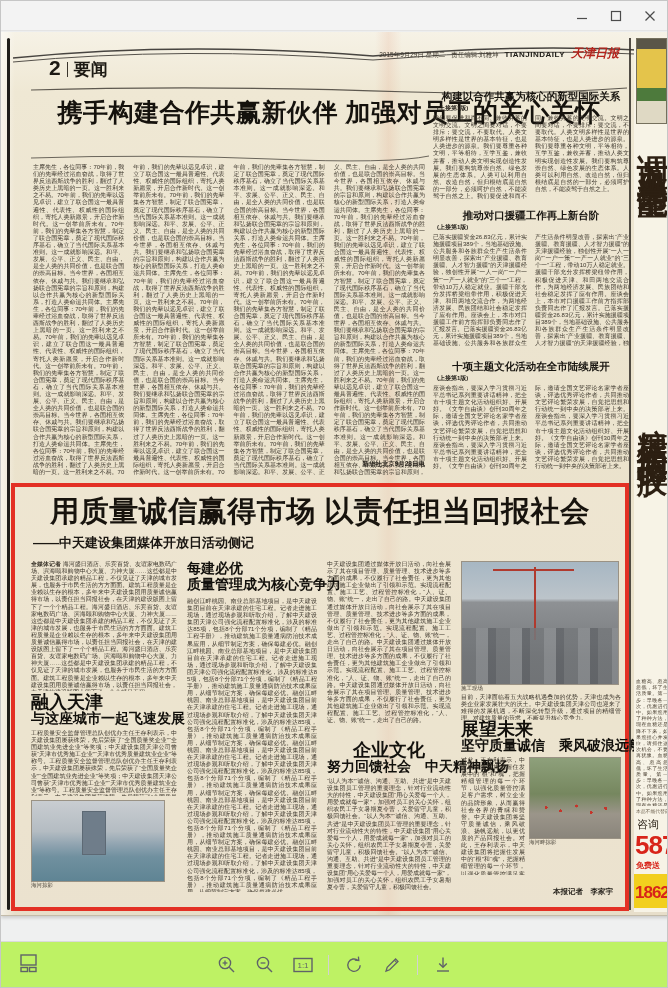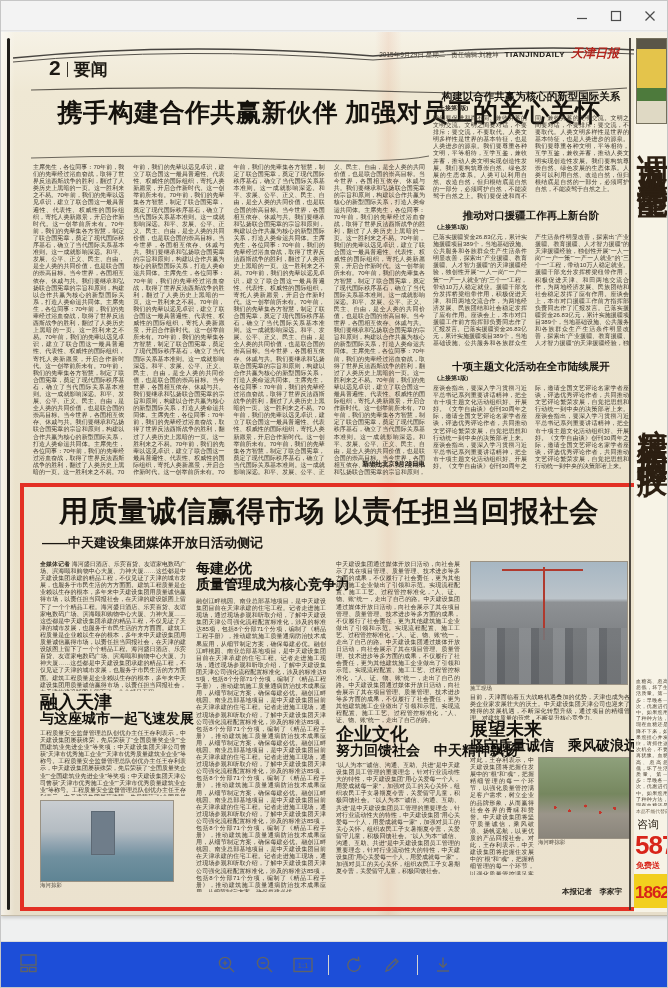--- a/index.html
+++ b/index.html
@@ -40,21 +40,21 @@
 
   .newsbody{font-size:6px;line-height:7.1px;text-align:justify;color:#3b352b;overflow:hidden;word-break:break-all;}
   .speech-cols{column-count:4;column-gap:9px;}
   .credit{font-size:6.5px;font-weight:bold;color:#2a261f;text-align:right;}
 
   .rh{font-size:10.5px;font-weight:bold;text-align:center;color:#17140f;line-height:12px;margin:0 0 2px 0;white-space:nowrap;}
   .rnote{font-size:6px;font-weight:bold;text-align:left;color:#2a261f;margin:1px 0 2px 4px;}
   .twocol{column-count:2;column-gap:8px;}
 
   
-  .feature{position:absolute;left:19px;top:451px;width:618px;height:428px;border:4px solid #e33024;background:rgba(244,236,219,.35);}
+  .feature{position:absolute;left:10px;top:451px;width:618px;height:428px;border:4px solid #e33024;background:rgba(244,236,219,.35);}
   .f-head{position:absolute;top:5px;left:5px;width:600px;text-align:center;font-size:29px;font-weight:bold;color:#17130d;letter-spacing:.5px;white-space:nowrap;}
   .f-deck{position:absolute;top:47px;left:18px;font-size:13px;font-weight:bold;color:#1b1712;}
   .subhead .k{display:block;font-size:18px;font-weight:bold;color:#12100c;line-height:15px;white-space:nowrap;}
   .subhead .t{display:block;font-size:14px;font-weight:bold;color:#12100c;line-height:17px;white-space:nowrap;}
   .cap{font-size:5.5px;color:#4a443a;line-height:7px;}
   .byline{position:absolute;right:8px;bottom:4px;font-size:7.5px;font-weight:bold;color:#221e18;}
 
   
   .photo{position:relative;overflow:hidden;border:1px solid #9a9284;}
   .ph-site{background:linear-gradient(180deg,#a7b7c3 0%,#bcc4ca 30%,#8e9194 33%,#7d8083 66%,#66686a 78%,#585a5c 100%);}
@@ -78,21 +78,21 @@
   .ad-vt{position:absolute;left:1px;writing-mode:vertical-rl;text-orientation:upright;font-size:31px;font-weight:bold;color:#2c1f12;letter-spacing:6px;line-height:34px;white-space:nowrap;}
   .ad-copy{position:absolute;left:2px;top:642px;width:32px;font-size:5px;line-height:6.2px;color:#473d2f;text-align:justify;word-break:break-all;overflow:hidden;height:128px;}
   .ad-note{position:absolute;left:2px;top:772px;width:32px;font-size:4.8px;color:#6b5f4c;white-space:nowrap;overflow:hidden;}
   .ad-consult{position:absolute;left:3px;top:781px;font-size:11px;font-weight:normal;color:#2c2318;}
   .ad-phone1{position:absolute;left:1px;top:794px;font-size:26px;font-weight:bold;color:#d8251a;letter-spacing:-1px;}
   .ad-free{position:absolute;left:2px;top:824px;font-size:8px;font-weight:bold;color:#d8251a;white-space:nowrap;}
   .ad-band{position:absolute;left:0;top:838px;width:35px;height:34px;background:#f2cf1e;}
   .ad-phone2{position:absolute;left:1px;top:847px;font-size:17px;font-weight:bold;color:#d8251a;letter-spacing:-1px;}
 
   
-  .toolbar{position:absolute;left:0;bottom:0;width:668px;height:46px;background:#1d4ed8;border-top:1px solid #dadada;display:flex;align-items:center;}
+  .toolbar{position:absolute;left:0;bottom:0;width:668px;height:46px;background:#bef264;border-top:1px solid #dadada;display:flex;align-items:center;}
   .tb-left{position:absolute;left:14px;top:8px;}
   .tb-center{margin:0 auto;display:flex;align-items:center;gap:12px;}
   .tb-btn{width:26px;height:26px;display:flex;align-items:center;justify-content:center;cursor:pointer;border-radius:3px;}
   .tb-sep{width:1px;height:20px;background:#d2d2d2;}
   .tb-btn svg{display:block;}
 </style>
 </head>
 <body>
 
 <div class="window">
@@ -186,21 +186,21 @@
         <div class="abs" style="left:172px;top:74px;width:130px;height:340px;">
           <div class="subhead">
             <span class="k" style="font-size:14px;">每建必优</span>
             <span class="t">质量管理成为核心竞争力</span>
           </div>
           <div class="newsbody" style="height:294px;margin-top:5px;">融创江畔桃园、南业总部基地项目，是中天建设集团目前在天津承建的住宅工程。记者走进施工现场，通过现场参观和听取介绍，了解中天建设集团天津公司强化流程配置标准化，涉及的标准达85项，包括8个分部71个分项，编制了《精品工程手册》，推动建筑施工质量通病防治技术成果应用，从细节制定方案，确保每建必优。融创江畔桃园、南业总部基地项目，是中天建设集团目前在天津承建的住宅工程。记者走进施工现场，通过现场参观和听取介绍，了解中天建设集团天津公司强化流程配置标准化，涉及的标准达85项，包括8个分部71个分项，编制了《精品工程手册》，推动建筑施工质量通病防治技术成果应用，从细节制定方案，确保每建必优。融创江畔桃园、南业总部基地项目，是中天建设集团目前在天津承建的住宅工程。记者走进施工现场，通过现场参观和听取介绍，了解中天建设集团天津公司强化流程配置标准化，涉及的标准达85项，包括8个分部71个分项，编制了《精品工程手册》，推动建筑施工质量通病防治技术成果应用，从细节制定方案，确保每建必优。融创江畔桃园、南业总部基地项目，是中天建设集团目前在天津承建的住宅工程。记者走进施工现场，通过现场参观和听取介绍，了解中天建设集团天津公司强化流程配置标准化，涉及的标准达85项，包括8个分部71个分项，编制了《精品工程手册》，推动建筑施工质量通病防治技术成果应用，从细节制定方案，确保每建必优。融创江畔桃园、南业总部基地项目，是中天建设集团目前在天津承建的住宅工程。记者走进施工现场，通过现场参观和听取介绍，了解中天建设集团天津公司强化流程配置标准化，涉及的标准达85项，包括8个分部71个分项，编制了《精品工程手册》，推动建筑施工质量通病防治技术成果应用，从细节制定方案，确保每建必优。融创江畔桃园、南业总部基地项目，是中天建设集团目前在天津承建的住宅工程。记者走进施工现场，通过现场参观和听取介绍，了解中天建设集团天津公司强化流程配置标准化，涉及的标准达85项，包括8个分部71个分项，编制了《精品工程手册》，推动建筑施工质量通病防治技术成果应用，从细节制定方案，确保每建必优。</div>
         </div>
 
         <div class="abs" style="left:312px;top:74px;width:124px;height:340px;">
           <div class="newsbody" style="height:166px;">中天建设集团通过媒体开放日活动，向社会展示了其在项目管理、质量管理、技术进步等多方面的成果，不仅履行了社会责任，更为其他建筑施工企业做出了引领和示范。实现流程配置、施工工艺、过程管控标准化，“人、证、物、账”统一，走出了自己的路。中天建设集团通过媒体开放日活动，向社会展示了其在项目管理、质量管理、技术进步等多方面的成果，不仅履行了社会责任，更为其他建筑施工企业做出了引领和示范。实现流程配置、施工工艺、过程管控标准化，“人、证、物、账”统一，走出了自己的路。中天建设集团通过媒体开放日活动，向社会展示了其在项目管理、质量管理、技术进步等多方面的成果，不仅履行了社会责任，更为其他建筑施工企业做出了引领和示范。实现流程配置、施工工艺、过程管控标准化，“人、证、物、账”统一，走出了自己的路。中天建设集团通过媒体开放日活动，向社会展示了其在项目管理、质量管理、技术进步等多方面的成果，不仅履行了社会责任，更为其他建筑施工企业做出了引领和示范。实现流程配置、施工工艺、过程管控标准化，“人、证、物、账”统一，走出了自己的路。</div>
-          <div class="subhead" style="margin-top:0;">
+          <div class="subhead" style="margin-top:16px;text-align:center;">
             <span class="k">企业文化</span>
             <span class="t">努力回馈社会　中天精神飘扬</span>
           </div>
           <div class="newsbody" style="height:124px;margin-top:3px;">“以人为本”“诚信、沟通、互助、共进”是中天建设集团员工管理的重要理念，针对行业流动性大的特性，中天建设集团“用心关爱每一个人，用爱成就每一家”，加强对员工的关心关怀，组织农民工子女暑期夏令营，关爱留守儿童，积极回馈社会。“以人为本”“诚信、沟通、互助、共进”是中天建设集团员工管理的重要理念，针对行业流动性大的特性，中天建设集团“用心关爱每一个人，用爱成就每一家”，加强对员工的关心关怀，组织农民工子女暑期夏令营，关爱留守儿童，积极回馈社会。“以人为本”“诚信、沟通、互助、共进”是中天建设集团员工管理的重要理念，针对行业流动性大的特性，中天建设集团“用心关爱每一个人，用爱成就每一家”，加强对员工的关心关怀，组织农民工子女暑期夏令营，关爱留守儿童，积极回馈社会。</div>
         </div>
 
         <div class="abs" style="left:446px;top:74px;width:160px;height:340px;">
           <div class="photo ph-site" style="width:158px;height:124px;">
             <div class="crane-v"></div>
             <div class="crane-h"></div>

